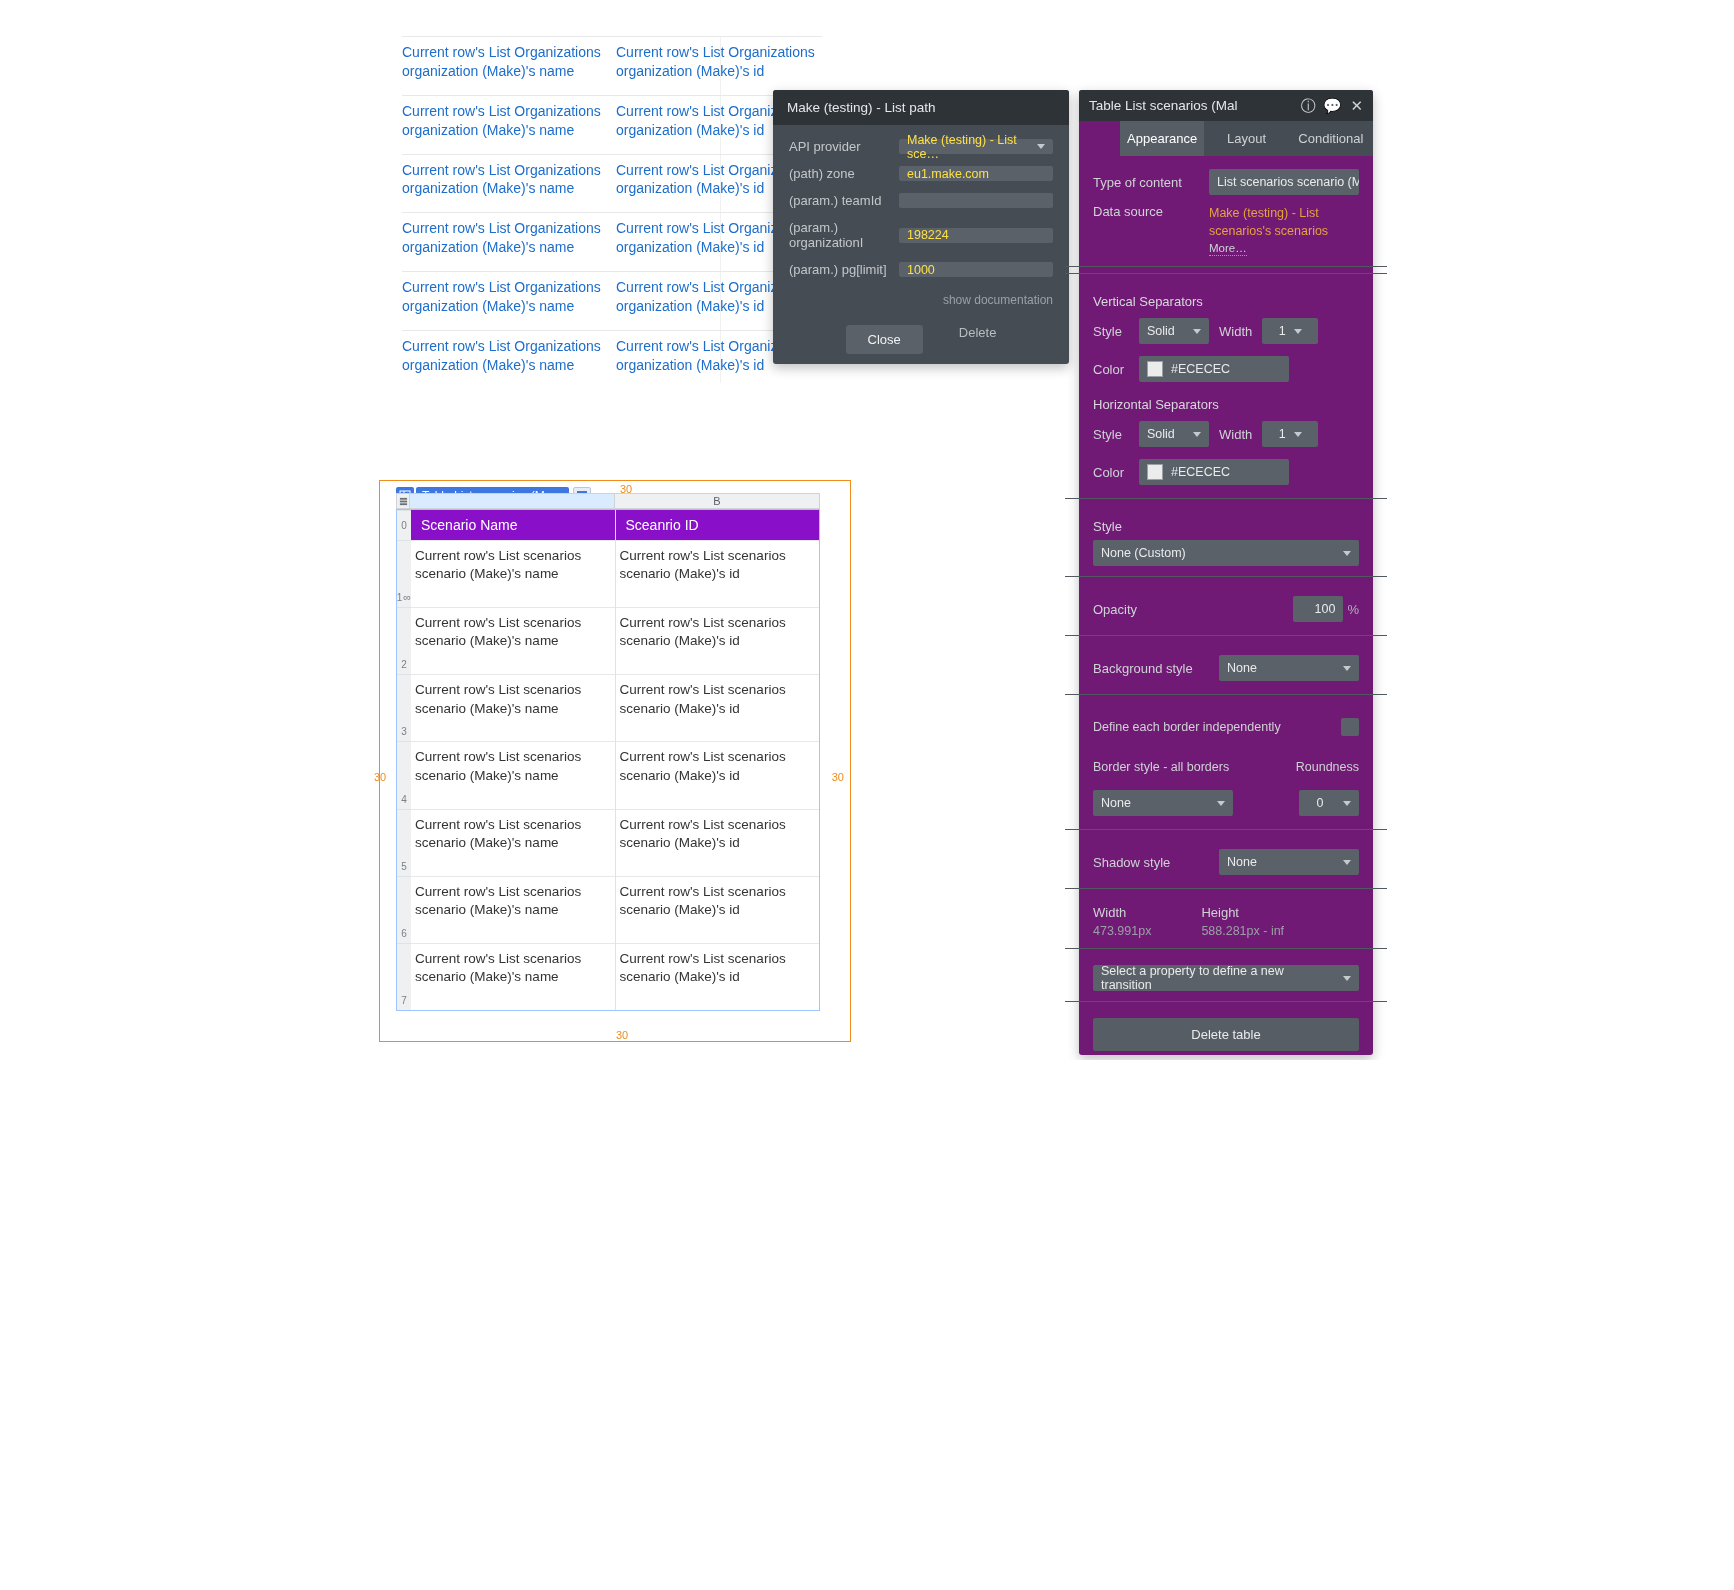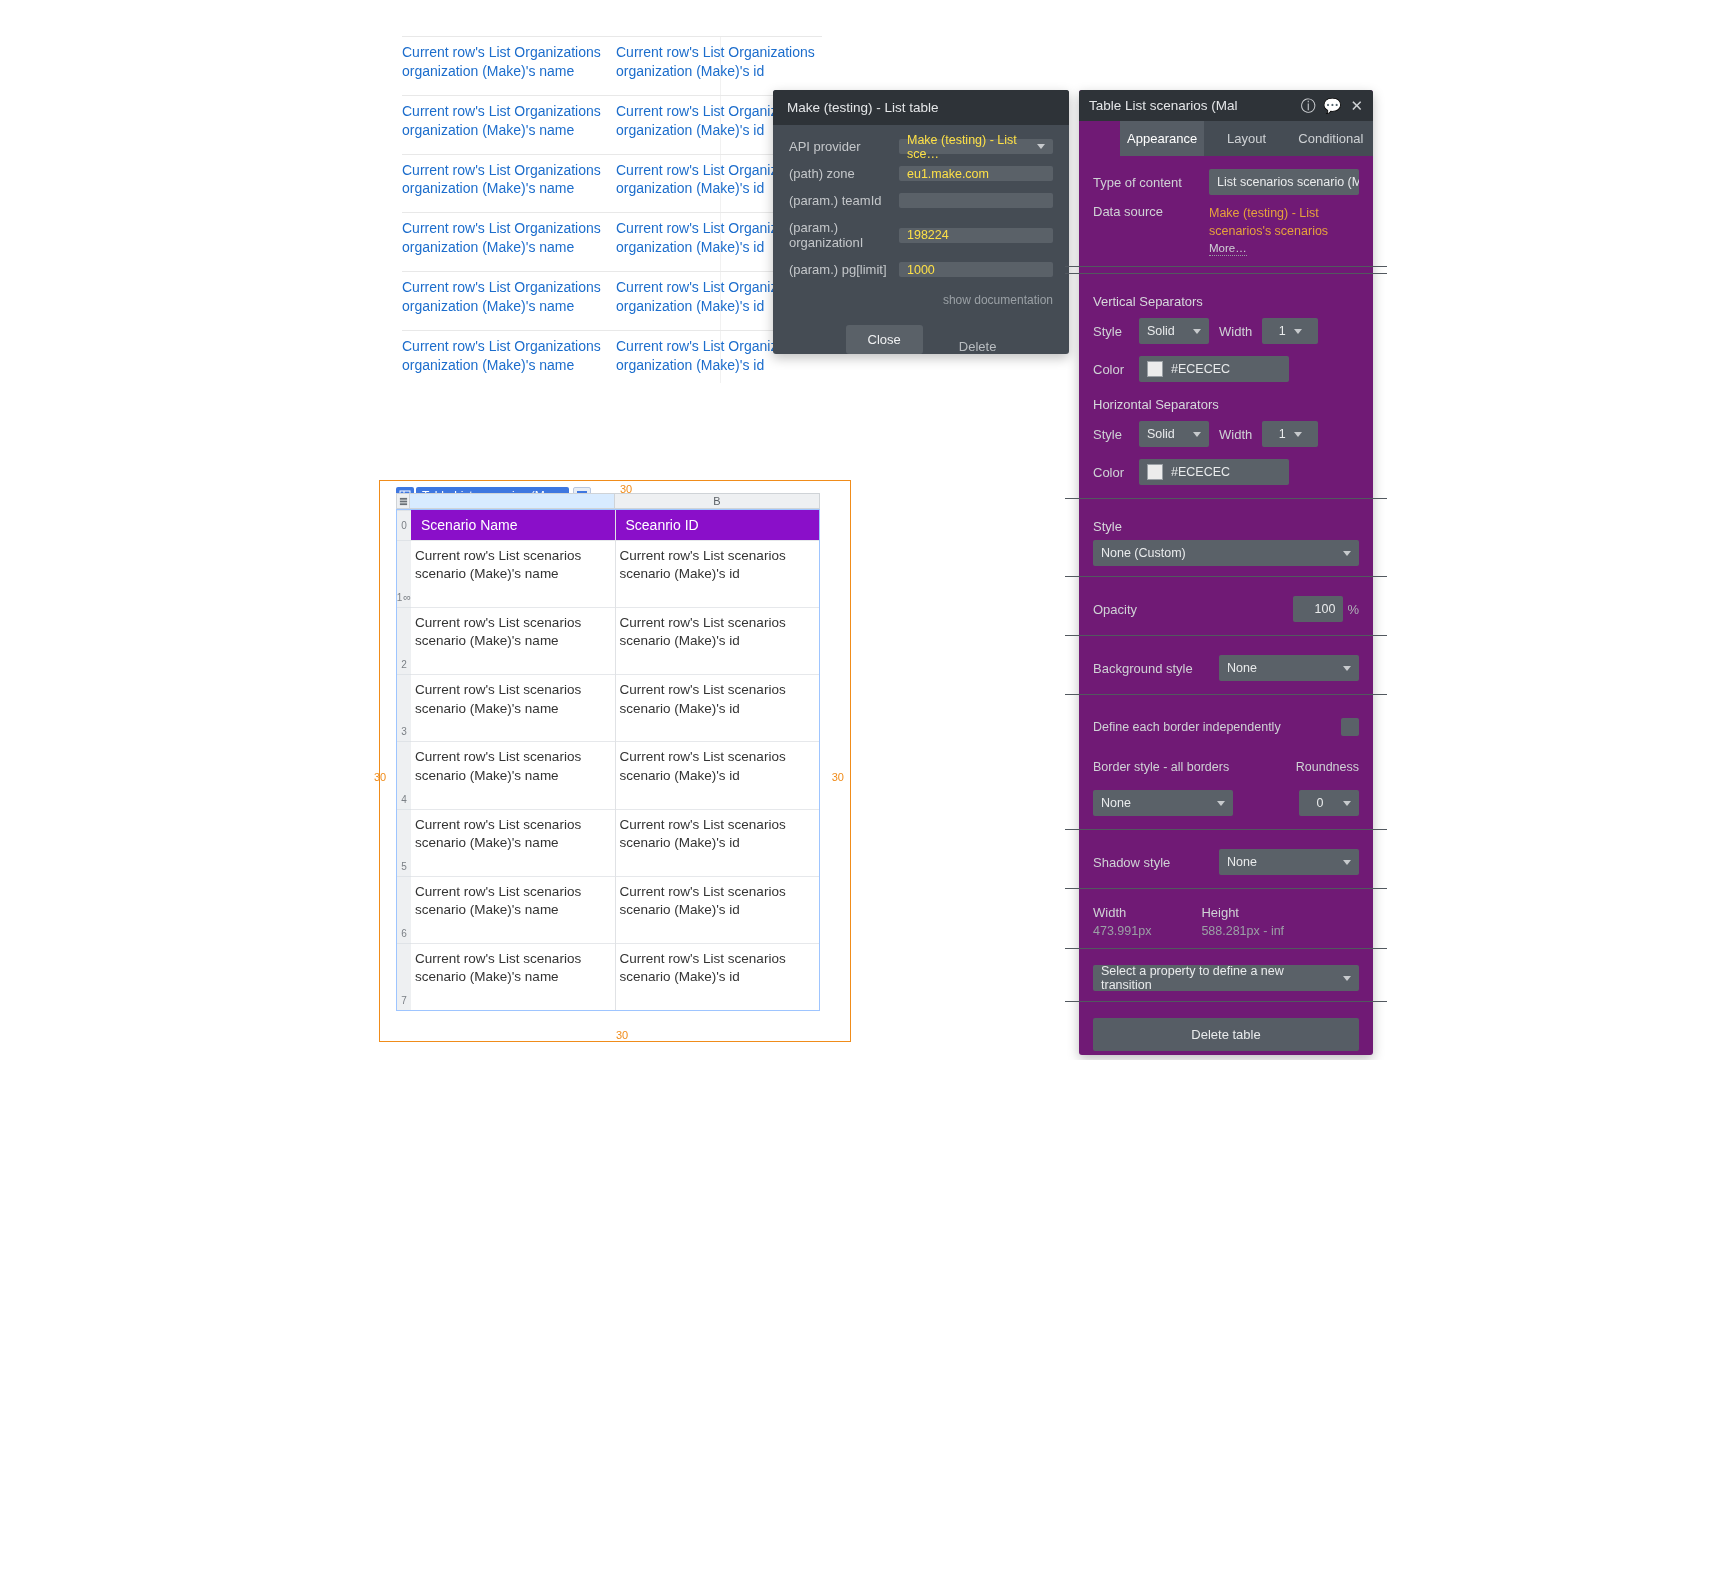--- a/index.html
+++ b/index.html
@@ -17,21 +17,21 @@
   
   .modal1 { position:absolute; left:484px; top:90px; width:296px; background:#454c54; color:#d0d3d6; border-radius:3px; box-shadow:0 4px 12px rgba(0,0,0,0.25); font-size:13px;}
   .modal1 .title { background:#2e3338; color:#e5e7e9; padding:10px 14px; font-size:13.5px; border-radius:3px 3px 0 0;}
   .modal1 .body { padding:14px 16px 4px 16px;}
   .mrow { display:flex; align-items:center; margin-bottom:12px; }
   .mrow .lbl { width:110px; color:#c4c7ca; font-size:13px;}
   .mrow .fld { flex:1; background:#5a6168; height:15px; border-radius:2px; display:flex; align-items:center; padding:0 8px; font-size:12.5px; color:#fde047;}
   .mrow .fld.sel { justify-content:space-between;}
   .caret-d { width:0;height:0;border-left:4px solid transparent;border-right:4px solid transparent;border-top:5px solid #c7cacd;}
   .modal1 .doc { text-align:right; font-size:12px; color:#9aa0a5; padding:0 16px 10px 0;}
-  .modal1 .footer { display:flex; justify-content:center; gap:36px; align-items:flex-end; padding:8px 0 0 0;}
+  .modal1 .footer { display:flex; justify-content:center; gap:36px; align-items:flex-start; padding:8px 0 10px 0;}
   .modal1 .btn-close { background:#5a6168; color:#f0f1f2; padding:7px 22px; border-radius:3px; font-size:13px;}
   .modal1 .btn-delete { color:#b9bdc1; font-size:13px;}
 
   
   .inspect { position:absolute; left:790px; top:90px; width:294px; background:#701a75; color:#d0d3d6; font-size:13px; box-shadow:0 4px 12px rgba(0,0,0,0.25); border-radius:3px; padding-bottom:4px;}
   .inspect .hdr { background:#2e3338; display:flex; align-items:center; justify-content:space-between; padding:8px 10px; border-radius:3px 3px 0 0;}
   .inspect .hdr .t { color:#e5e7e9; font-size:13.5px;}
   .inspect .hdr .icons { display:flex; gap:8px; color:#cfd2d5;}
   .inspect .hdr .icons span { font-size:15px; line-height:1;}
   .tabs { display:flex;padding-left:41px; }
@@ -121,21 +121,21 @@
         <div class="org-cell">Current row's List Organizations organization (Make)'s name</div>
         <div class="org-cell">Current row's List Organizations organization (Make)'s id</div>
       </div>
     <div class="org-row">
         <div class="org-cell">Current row's List Organizations organization (Make)'s name</div>
         <div class="org-cell">Current row's List Organizations organization (Make)'s id</div>
       </div>
   </div>
 
   <div class="modal1">
-    <div class="title">Make (testing) - List table</div>
+    <div class="title">Make (testing) - List path</div>
     <div class="body">
       <div class="mrow">
           <div class="lbl">API provider</div>
           <div class="fld sel">
             <span>Make (testing) - List sce…</span>
             <span class="caret-d"></span>
           </div>
         </div>
       <div class="mrow">
           <div class="lbl">(path) zone</div>

